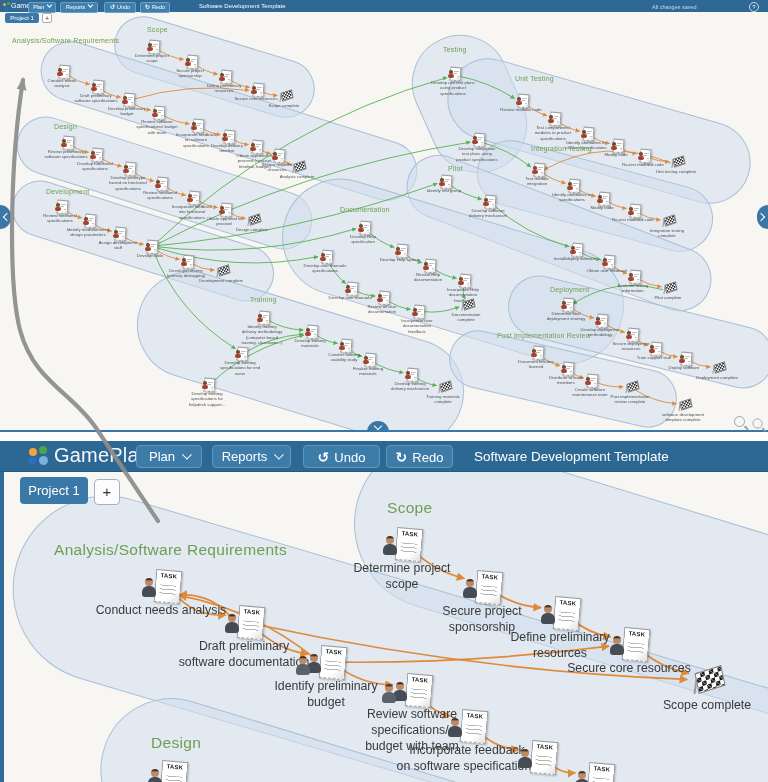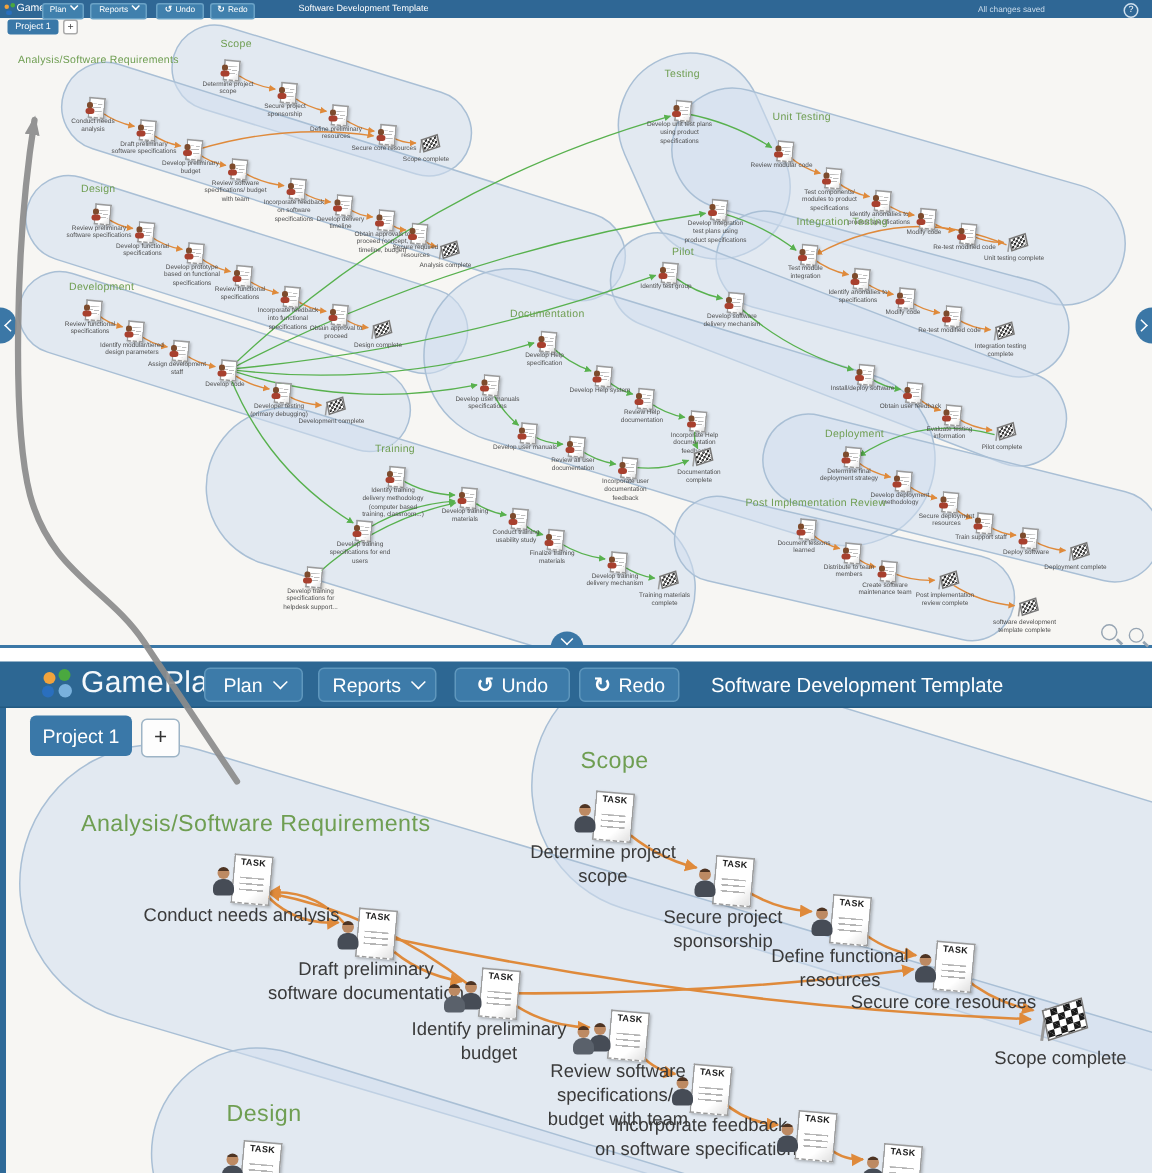--- a/index.html
+++ b/index.html
@@ -782,21 +782,21 @@
         </span>
         <span class="person"></span>
         <div class="nlabel">Secure project sponsorship</div>
       </div>
       <div class="node" style="left: 556px; top: 143px;">
         <span class="doc">
           <span class="task-txt">TASK</span>
           <span class="doclines"></span>
         </span>
         <span class="person"></span>
-        <div class="nlabel">Define functional
+        <div class="nlabel">Define preliminary
 resources</div>
       </div>
       <div class="node" style="left: 625px; top: 174px;">
         <span class="doc">
           <span class="task-txt">TASK</span>
           <span class="doclines"></span>
         </span>
         <span class="person"></span>
         <div class="nlabel">Secure core resources</div>
       </div>

